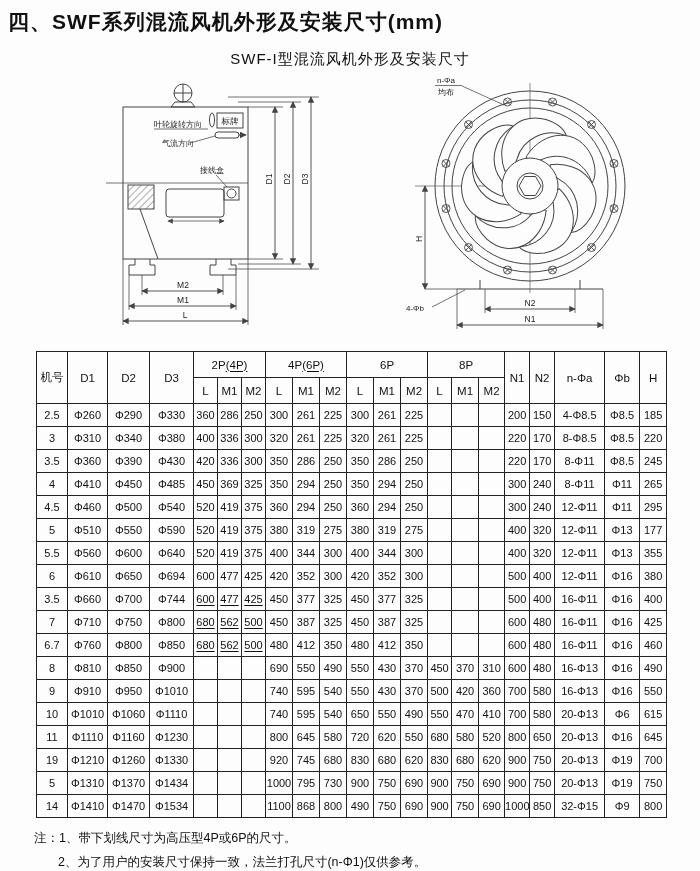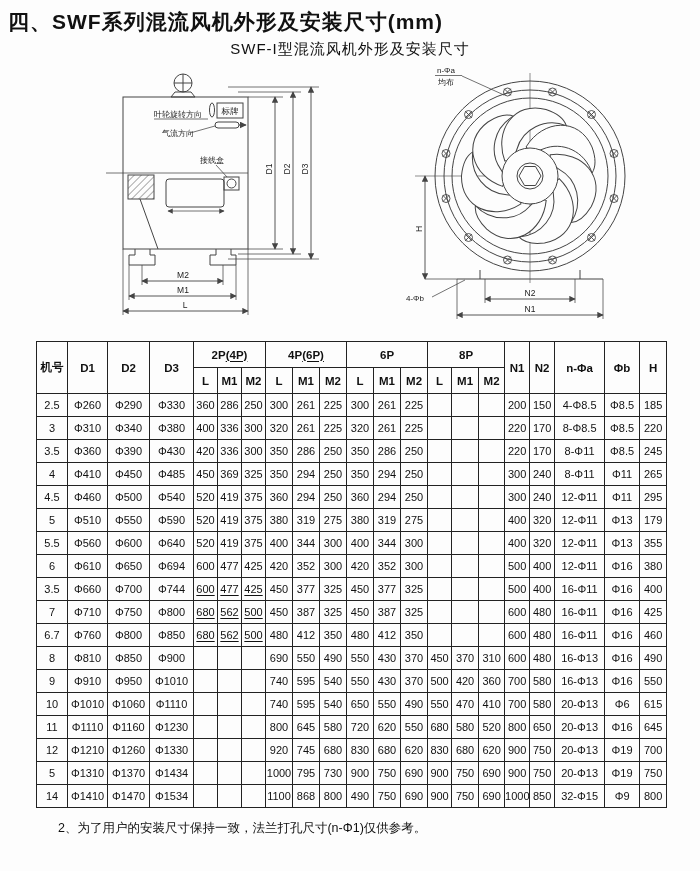--- a/index.html
+++ b/index.html
@@ -1,27 +1,27 @@
 <!DOCTYPE html>
 <html><head>
 <meta charset="utf-8">
 <style>
   html,body{margin:0;padding:0;}
   body{width:700px;height:871px;background:#fdfdfd;color:#111;
        font-family:"Liberation Sans","DejaVu Sans",sans-serif;overflow:hidden;}
-  .title{font-size:21px;font-weight:bold;margin:8px 0 4px 8px;letter-spacing:1px;}
+  .title{font-size:21px;font-weight:bold;margin:8px 0 14px 8px;letter-spacing:1px;}
   .subtitle{text-align:center;font-size:15px;letter-spacing:1px;}
   .drawings{position:relative;height:272px;margin-top:2px;}
   .svg-side{position:absolute;left:78px;top:0;}
   .svg-front{position:absolute;left:380px;top:0;}
   svg{overflow:visible;}
   svg text{font-family:"Liberation Sans","DejaVu Sans",sans-serif;fill:#222;stroke:none;}
   table{border-collapse:collapse;table-layout:fixed;width:630px;margin:8px 0 0 36px;font-size:11px;}
   th,td{border:1px solid #222;text-align:center;padding:0;overflow:hidden;white-space:nowrap;font-weight:normal;}
-  thead th{height:25px;font-size:11.5px;font-weight:bold;}
+  thead th{height:25px;font-size:11.5px;}
   tbody td{height:22px;}
   .u{text-decoration:underline;text-underline-offset:2px;}
   .notes{margin:9px 0 0 34px;font-size:12.5px;line-height:1.9;}
   .note2{margin-left:24px;}
 </style>
 </head>
 <body>
 
 <div class="page">
 
@@ -384,21 +384,21 @@
           <td>380</td>
           <td>319</td>
           <td>275</td>
           <td></td>
           <td></td>
           <td></td>
           <td>400</td>
           <td>320</td>
           <td>12-Φ11</td>
           <td>Φ13</td>
-          <td>179</td>
+          <td>177</td>
         </tr>
         <tr>
           <td>5.5</td>
           <td>Φ560</td>
           <td>Φ600</td>
           <td>Φ640</td>
           <td>520</td>
           <td>419</td>
           <td>375</td>
           <td>400</td>
@@ -594,21 +594,21 @@
           <td>680</td>
           <td>580</td>
           <td>520</td>
           <td>800</td>
           <td>650</td>
           <td>20-Φ13</td>
           <td>Φ16</td>
           <td>645</td>
         </tr>
         <tr>
-          <td>12</td>
+          <td>19</td>
           <td>Φ1210</td>
           <td>Φ1260</td>
           <td>Φ1330</td>
           <td></td>
           <td></td>
           <td></td>
           <td>920</td>
           <td>745</td>
           <td>680</td>
           <td>830</td>
@@ -666,16 +666,17 @@
           <td>1000</td>
           <td>850</td>
           <td>32-Φ15</td>
           <td>Φ9</td>
           <td>800</td>
         </tr>
       </tbody>
   </table>
 
   <div class="notes">
+    <div>注：1、带下划线尺寸为高压型4P或6P的尺寸。</div>
     <div class="note2">2、为了用户的安装尺寸保持一致，法兰打孔尺寸(n-Φ1)仅供参考。</div>
   </div>
 
 </div>
 
 </body></html>

